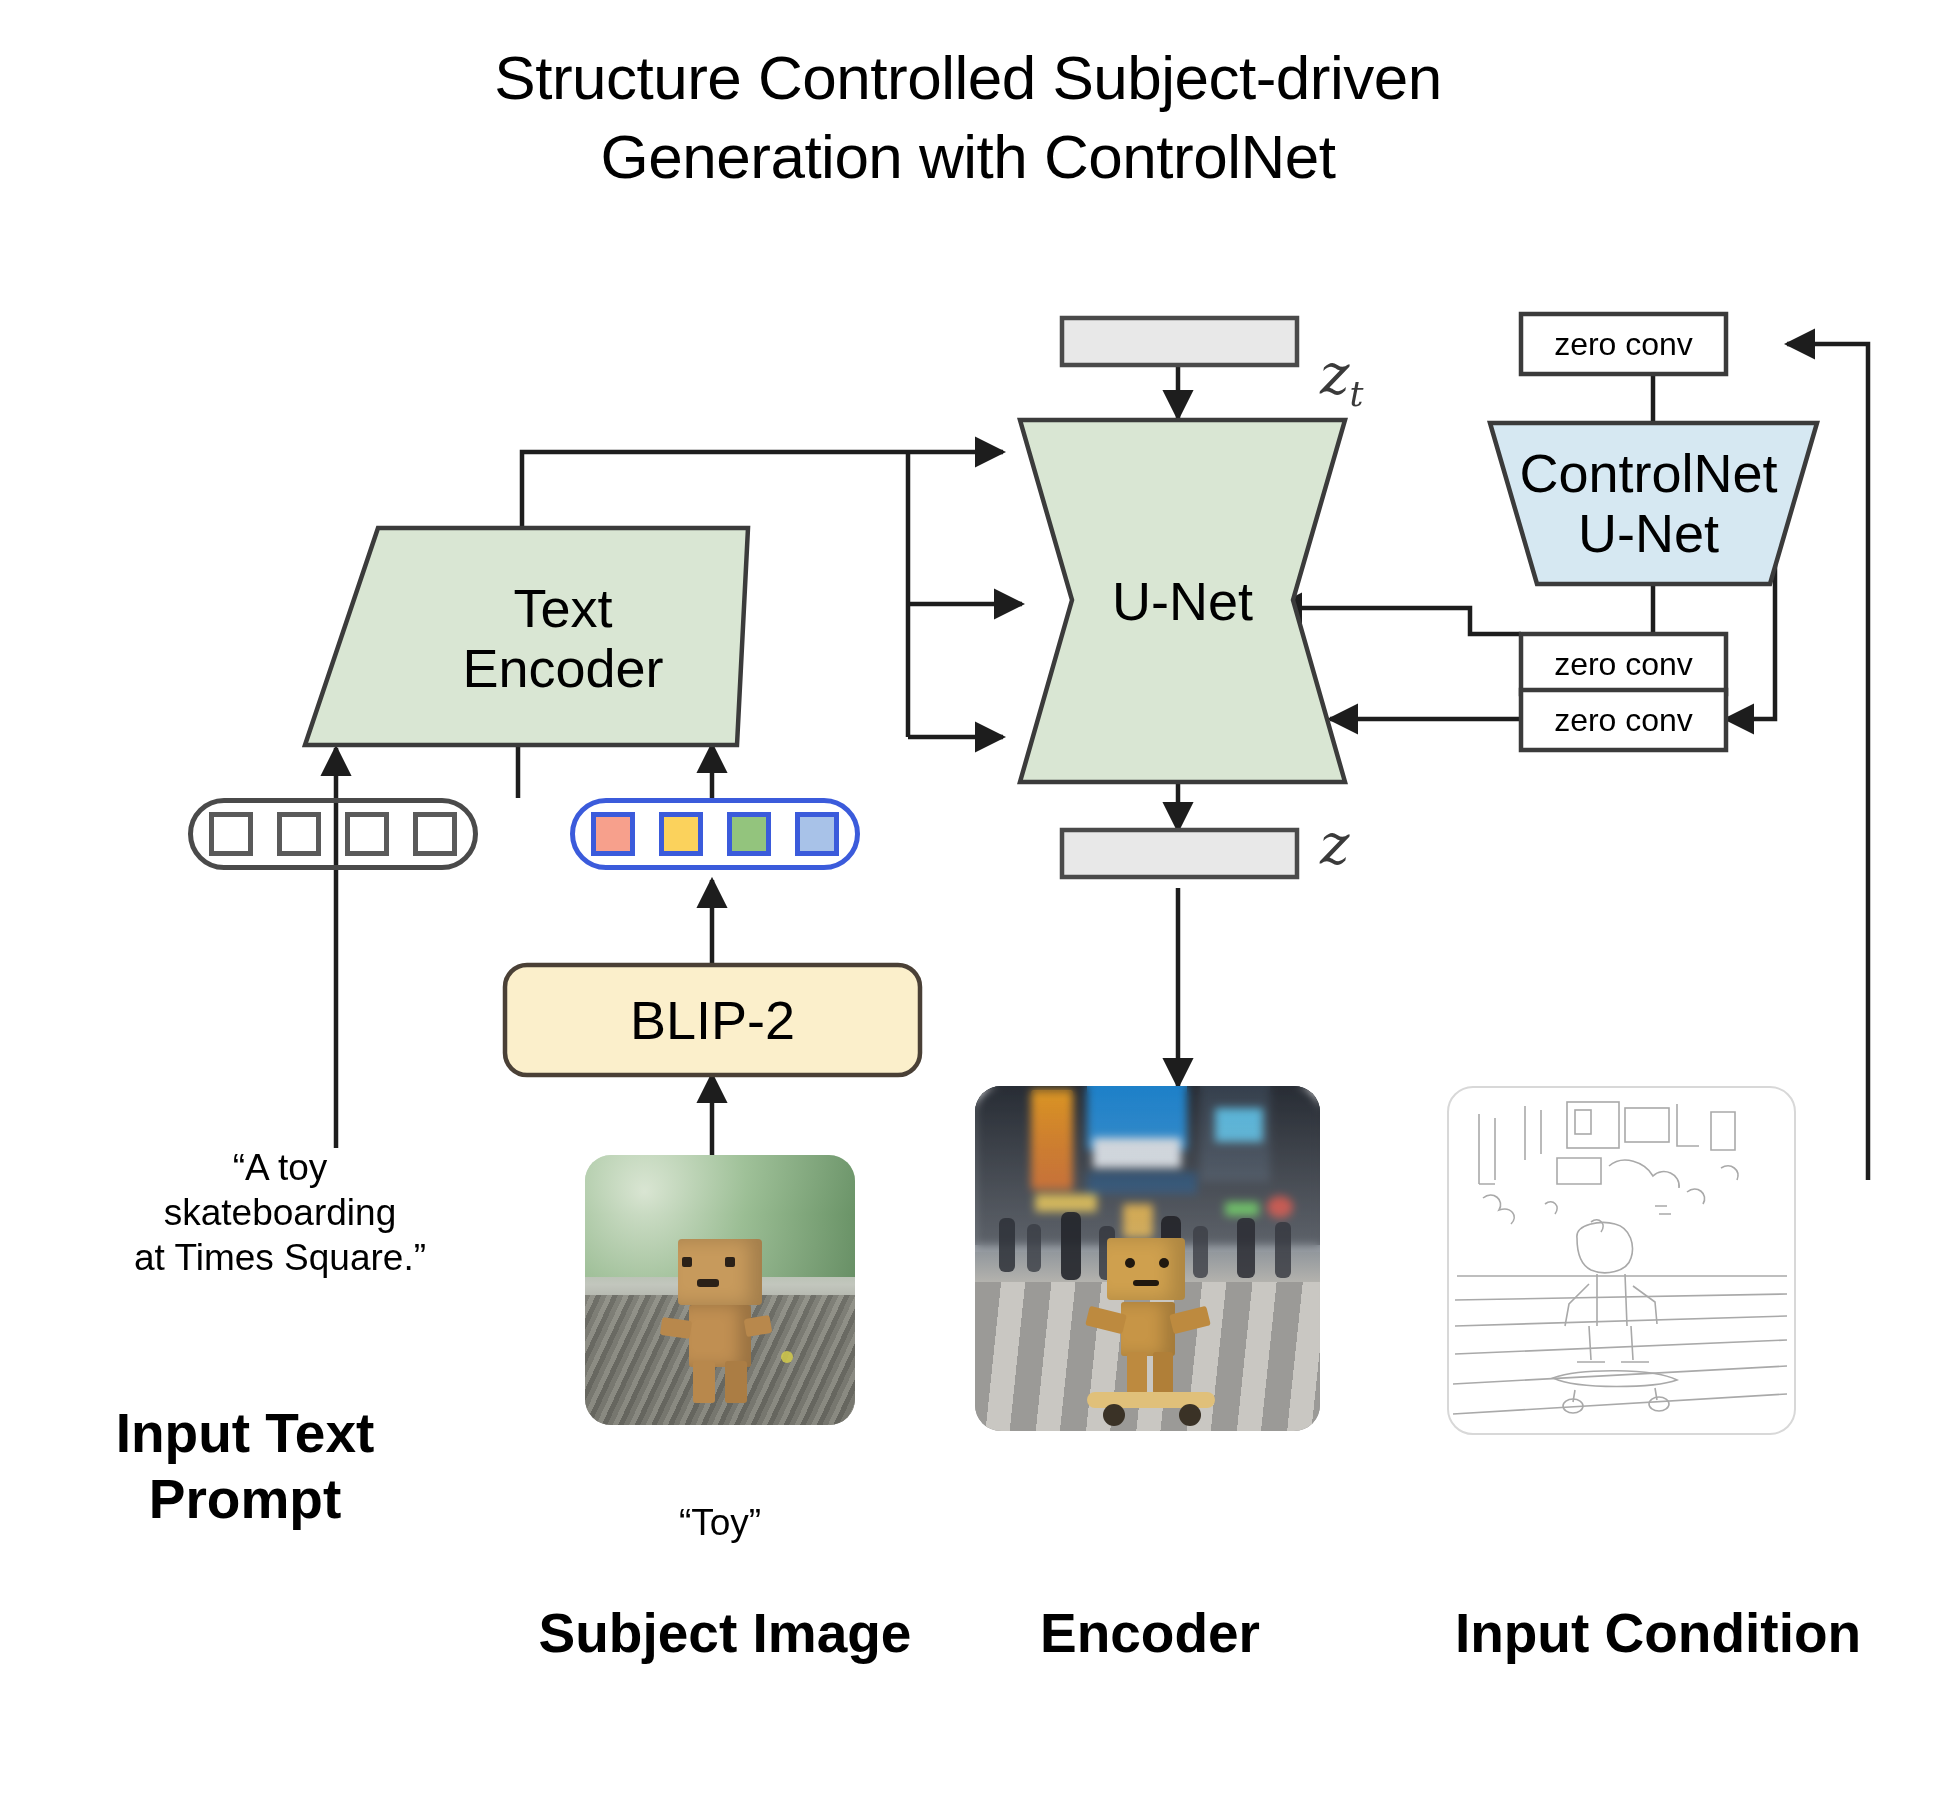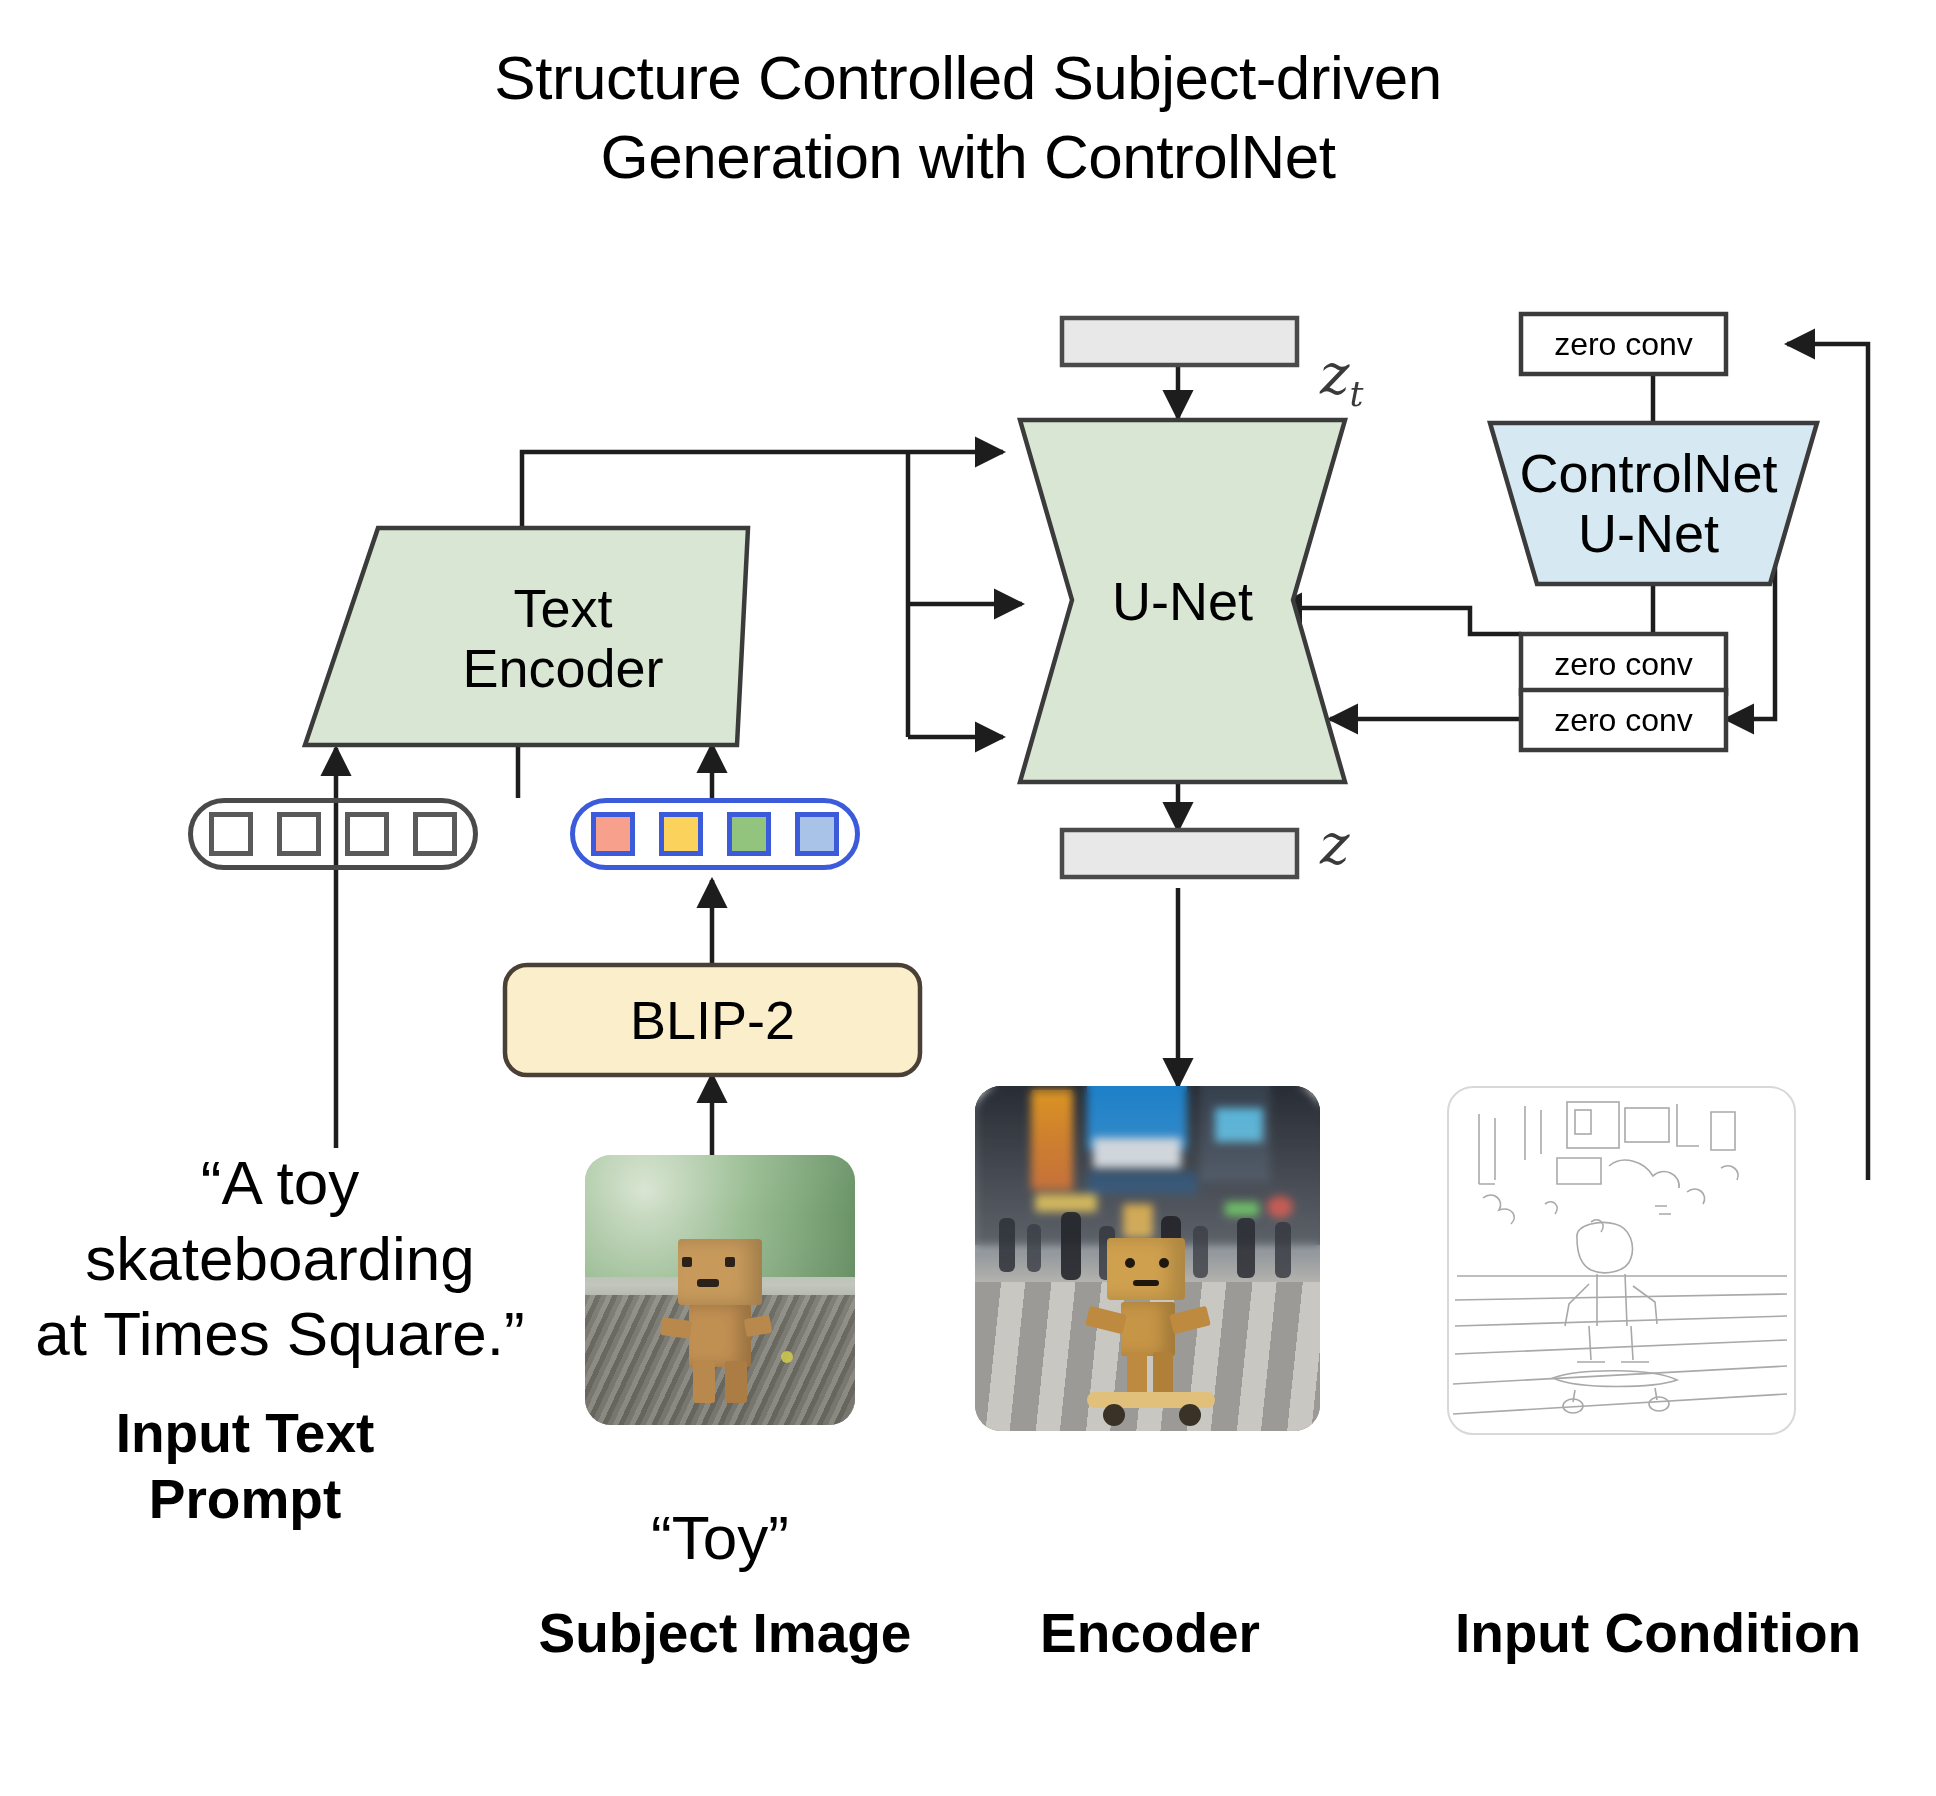--- a/index.html
+++ b/index.html
@@ -15,21 +15,21 @@
   .blk-label{
     position:absolute;display:flex;align-items:center;justify-content:center;
     text-align:center;pointer-events:none;
   }
   .node-text{font-size:54px;line-height:1.12;}
   .zc-text{font-size:32px;line-height:1;}
   .math{font-family:"DejaVu Serif","Liberation Serif",serif;font-style:italic;
         font-size:56px;color:#3a3a3a;}
   .math sub{font-size:0.62em;font-style:italic;}
   .caption-bold{position:absolute;font-weight:bold;font-size:55px;line-height:1.2;text-align:center;}
-  .caption-plain{position:absolute;font-size:62px;line-height:1.22;text-align:center;}
+  .caption-plain{position:absolute;font-size:37px;line-height:1.22;text-align:center;}
   .photo{position:absolute;border-radius:26px;overflow:hidden;}
   .tok-pill{
     position:absolute;display:flex;align-items:center;justify-content:space-between;
     box-sizing:border-box;
   }
   .tok{box-sizing:border-box;}
 </style>
 </head>
 <body>
 

